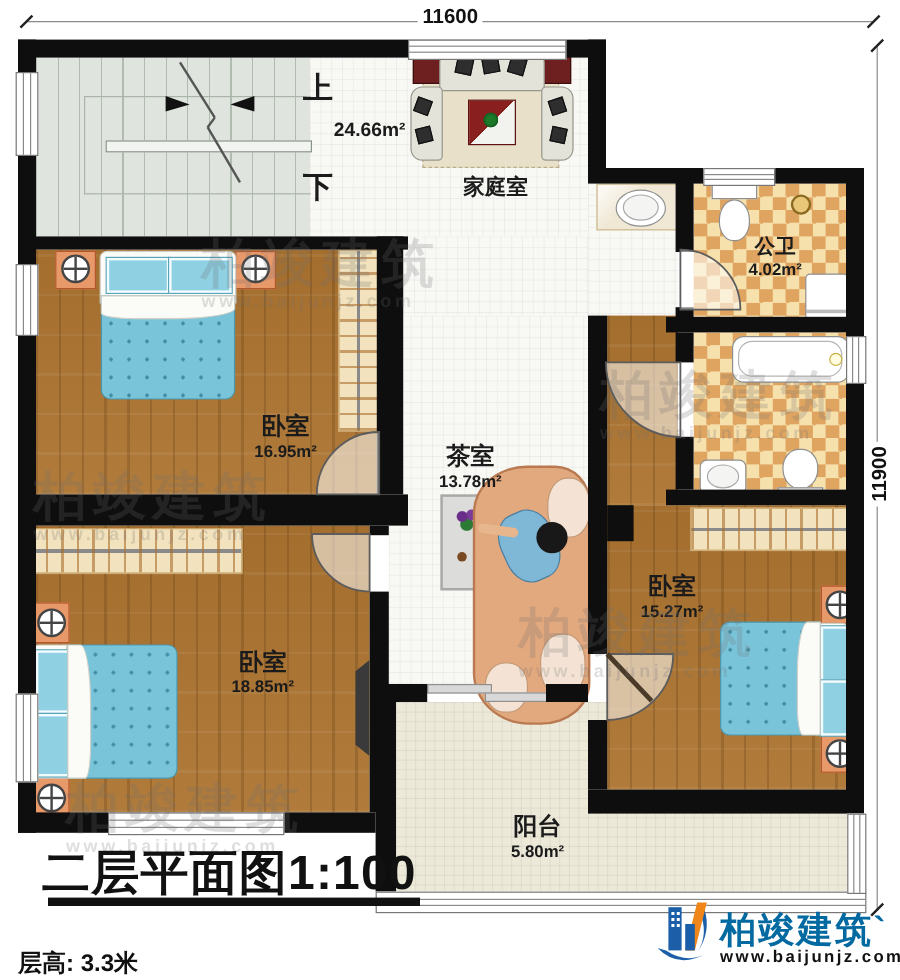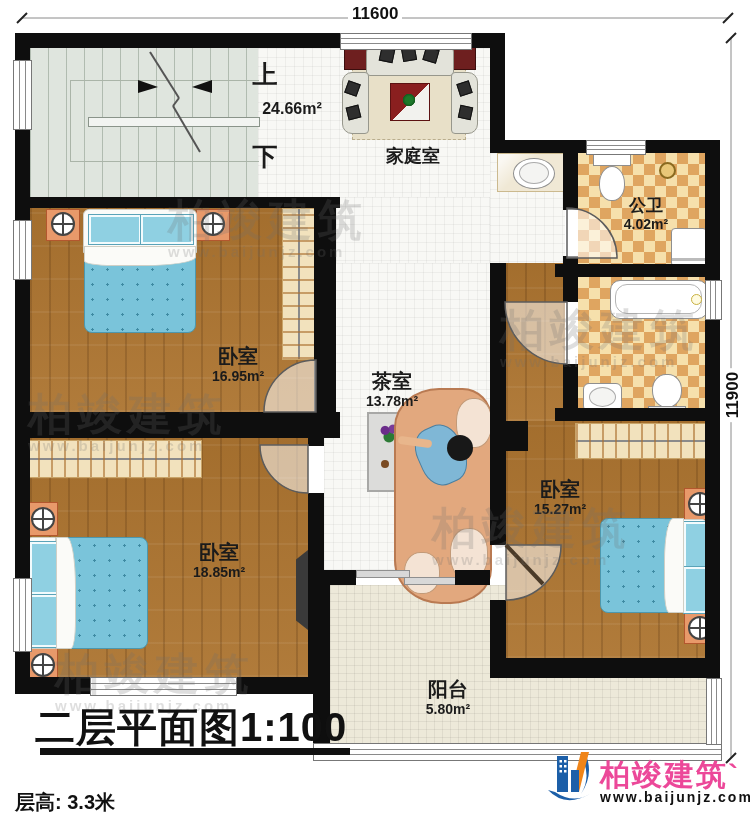--- a/index.html
+++ b/index.html
@@ -51,21 +51,21 @@
   .rlabel{position:absolute;text-align:center;font-weight:bold;color:#1b1b1b;line-height:1.15;}
   .rname{font-size:20px;display:block;}
   .rarea{font-size:14px;display:block;}
   .wm{position:absolute;color:#6f6f6f;opacity:0.22;font-weight:bold;white-space:nowrap;}
   .wm .wm-big{font-size:44px;letter-spacing:6px;display:block;line-height:1;}
   .wm .wm-small{font-size:15px;letter-spacing:3px;display:block;line-height:1.3;}
   .dimlabel{position:absolute;font-weight:bold;font-size:17px;color:#111;background:#fff;padding:0 4px;}
   .tb-title{position:absolute;font-weight:bold;color:#111;font-size:40px;letter-spacing:1px;}
   .tb-line{position:absolute;background:#111;}
   .tb-row{position:absolute;font-weight:bold;color:#111;font-size:20px;}
-  .logo-text{position:absolute;font-weight:bold;color:#ec4899;font-size:30px;letter-spacing:2px;}
+  .logo-text{position:absolute;font-weight:bold;color:#0369a1;font-size:30px;letter-spacing:2px;}
   .logo-url{position:absolute;font-weight:bold;color:#111;font-size:14px;letter-spacing:2px;}
   .tv{position:absolute;background:#3a3a3a;clip-path:polygon(100% 0,100% 100%,0 88%,0 12%);}
   .slide{position:absolute;background:#d8d8d8;border:1px solid #8f8f8f;}
   svg.overlay{position:absolute;left:0;top:0;pointer-events:none;}
 </style>
 </head>
 <body>
 
 <div id="plan">
 
@@ -224,21 +224,21 @@
     </g>
     <g stroke="#222" stroke-width="2">
       <line x1="17" y1="23" x2="27" y2="13"></line>
       <line x1="723" y1="23" x2="733" y2="13"></line>
       <line x1="726" y1="43" x2="736" y2="33"></line>
       <line x1="726" y1="763" x2="736" y2="753"></line>
     </g>
   </svg>
 
   <div class="rlabel" style="left:248px;top:60px;width:34px;font-size:25px;"><span>上</span></div>
-  <div class="rlabel" style="left:252px;top:100px;width:80px;font-size:16px;"><span>24.66m²</span></div>
+  <div class="rlabel" style="left:268px;top:100px;width:80px;font-size:16px;"><span>24.66m²</span></div>
   <div class="rlabel" style="left:248px;top:142px;width:34px;font-size:25px;"><span>下</span></div>
   <div class="rlabel" style="left:368px;top:146px;width:90px;font-size:18px;"><span>家庭室</span></div>
 
   <div class="rlabel" style="left:606px;top:196px;width:80px;">
     <span class="rname" style="font-size:17px;">公卫</span>
     <span class="rarea">4.02m²</span>
   </div>
   <div class="rlabel" style="left:198px;top:345px;width:80px;">
     <span class="rname">卧室</span>
     <span class="rarea">16.95m²</span>

